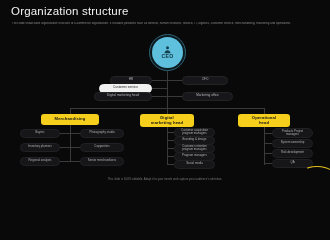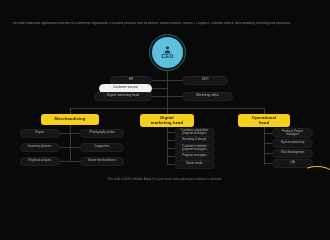--- a/index.html
+++ b/index.html
@@ -89,20 +89,21 @@
     border-radius:50%;
     clip-path:polygon(28% 0, 100% 0, 100% 100%, 40% 100%);
     opacity:.92;
   }
 </style>
 </head>
 <body>
 
 <div class="slide">
 
+  <div class="title">Organization structure</div>
   <div class="subtitle">This slide showcases organization structure of e-commerce organization. It includes positions such as director, human resource, finance, IT, logistics, customer service, merchandising, marketing and operations.</div>
 
   <div class="ceo-wrap">
     <div class="ceo-ring"></div>
     <div class="ceo">
       <span>
         <svg width="9" height="9" viewBox="0 0 24 24" fill="#14404e">
           <circle cx="12" cy="7" r="4"></circle>
           <path d="M4 22c0-4.4 3.6-8 8-8s8 3.6 8 8z"></path>
         </svg>

